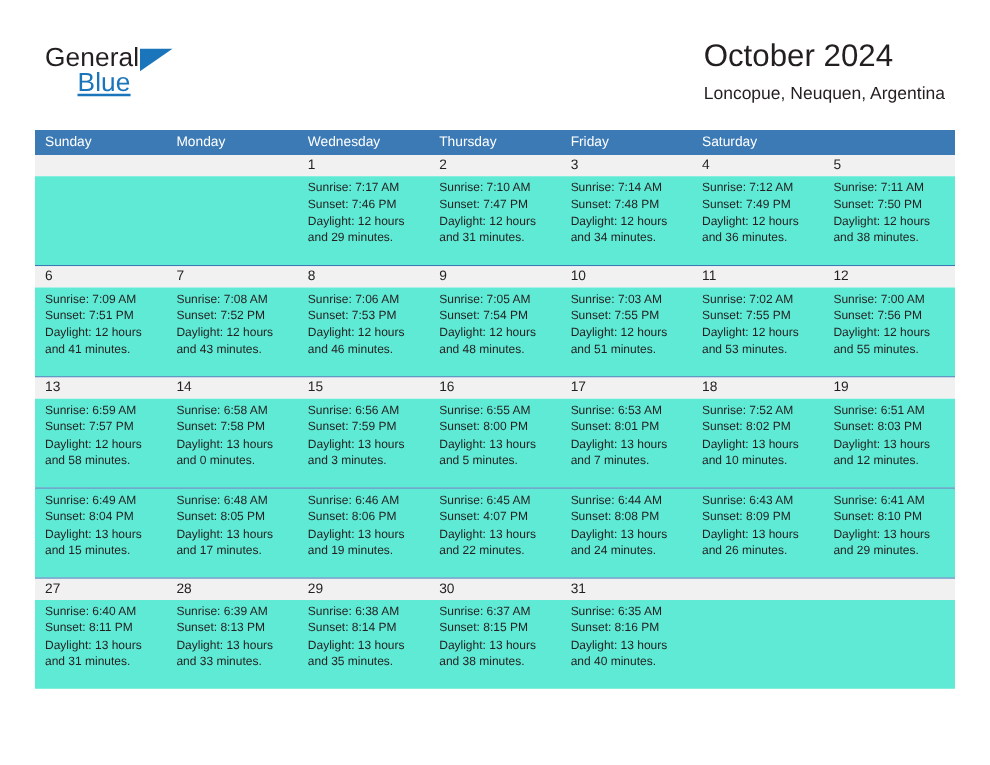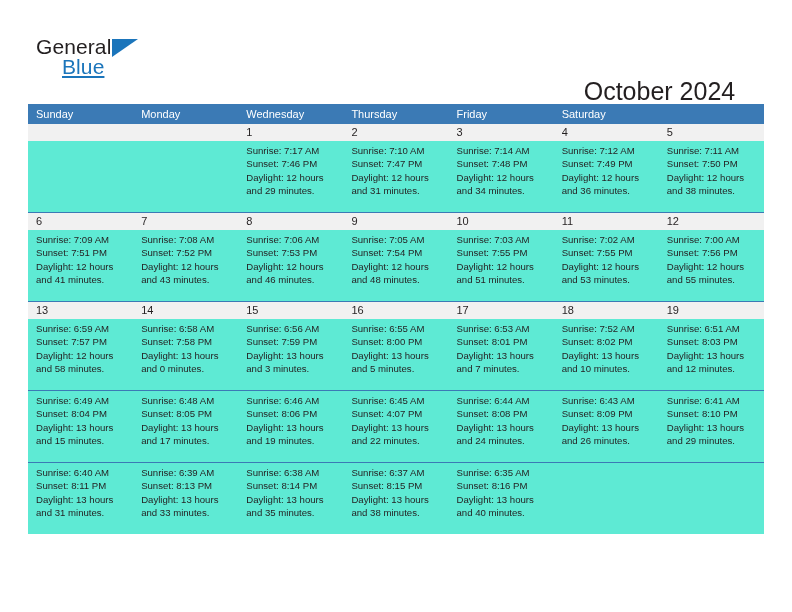--- a/index.html
+++ b/index.html
@@ -66,22 +66,21 @@
     width: 0;
     height: 0;
     border-left: 26px solid #1b75bb;
     border-bottom: 18px solid transparent;
   }
 
   .title-block {
     position: absolute;
     right: 36px;
     top: 30px;
-    text-align: center;
-    margin-top: 46px;
+    text-align: left;
   }
   .cal-title {
     font-size: 25px;
     color: #231f20;
     line-height: 30px;
     white-space: nowrap;
   }
   .cal-subtitle {
     margin-top: 6px;
     font-size: 14px;
@@ -385,20 +384,29 @@
             </div>
             <div class="body-cell">
               <div class="ln">Sunrise: 6:41 AM</div>
               <div class="ln">Sunset: 8:10 PM</div>
               <div class="ln">Daylight: 13 hours</div>
               <div class="ln">and 29 minutes.</div>
             </div>
           </div>
         </div>
         <div class="week">
+          <div class="week-numbers">
+            <div class="num-cell">27</div>
+            <div class="num-cell">28</div>
+            <div class="num-cell">29</div>
+            <div class="num-cell">30</div>
+            <div class="num-cell">31</div>
+            <div class="num-cell"></div>
+            <div class="num-cell"></div>
+          </div>
           <div class="week-body">
             <div class="body-cell">
               <div class="ln">Sunrise: 6:40 AM</div>
               <div class="ln">Sunset: 8:11 PM</div>
               <div class="ln">Daylight: 13 hours</div>
               <div class="ln">and 31 minutes.</div>
             </div>
             <div class="body-cell">
               <div class="ln">Sunrise: 6:39 AM</div>
               <div class="ln">Sunset: 8:13 PM</div>

